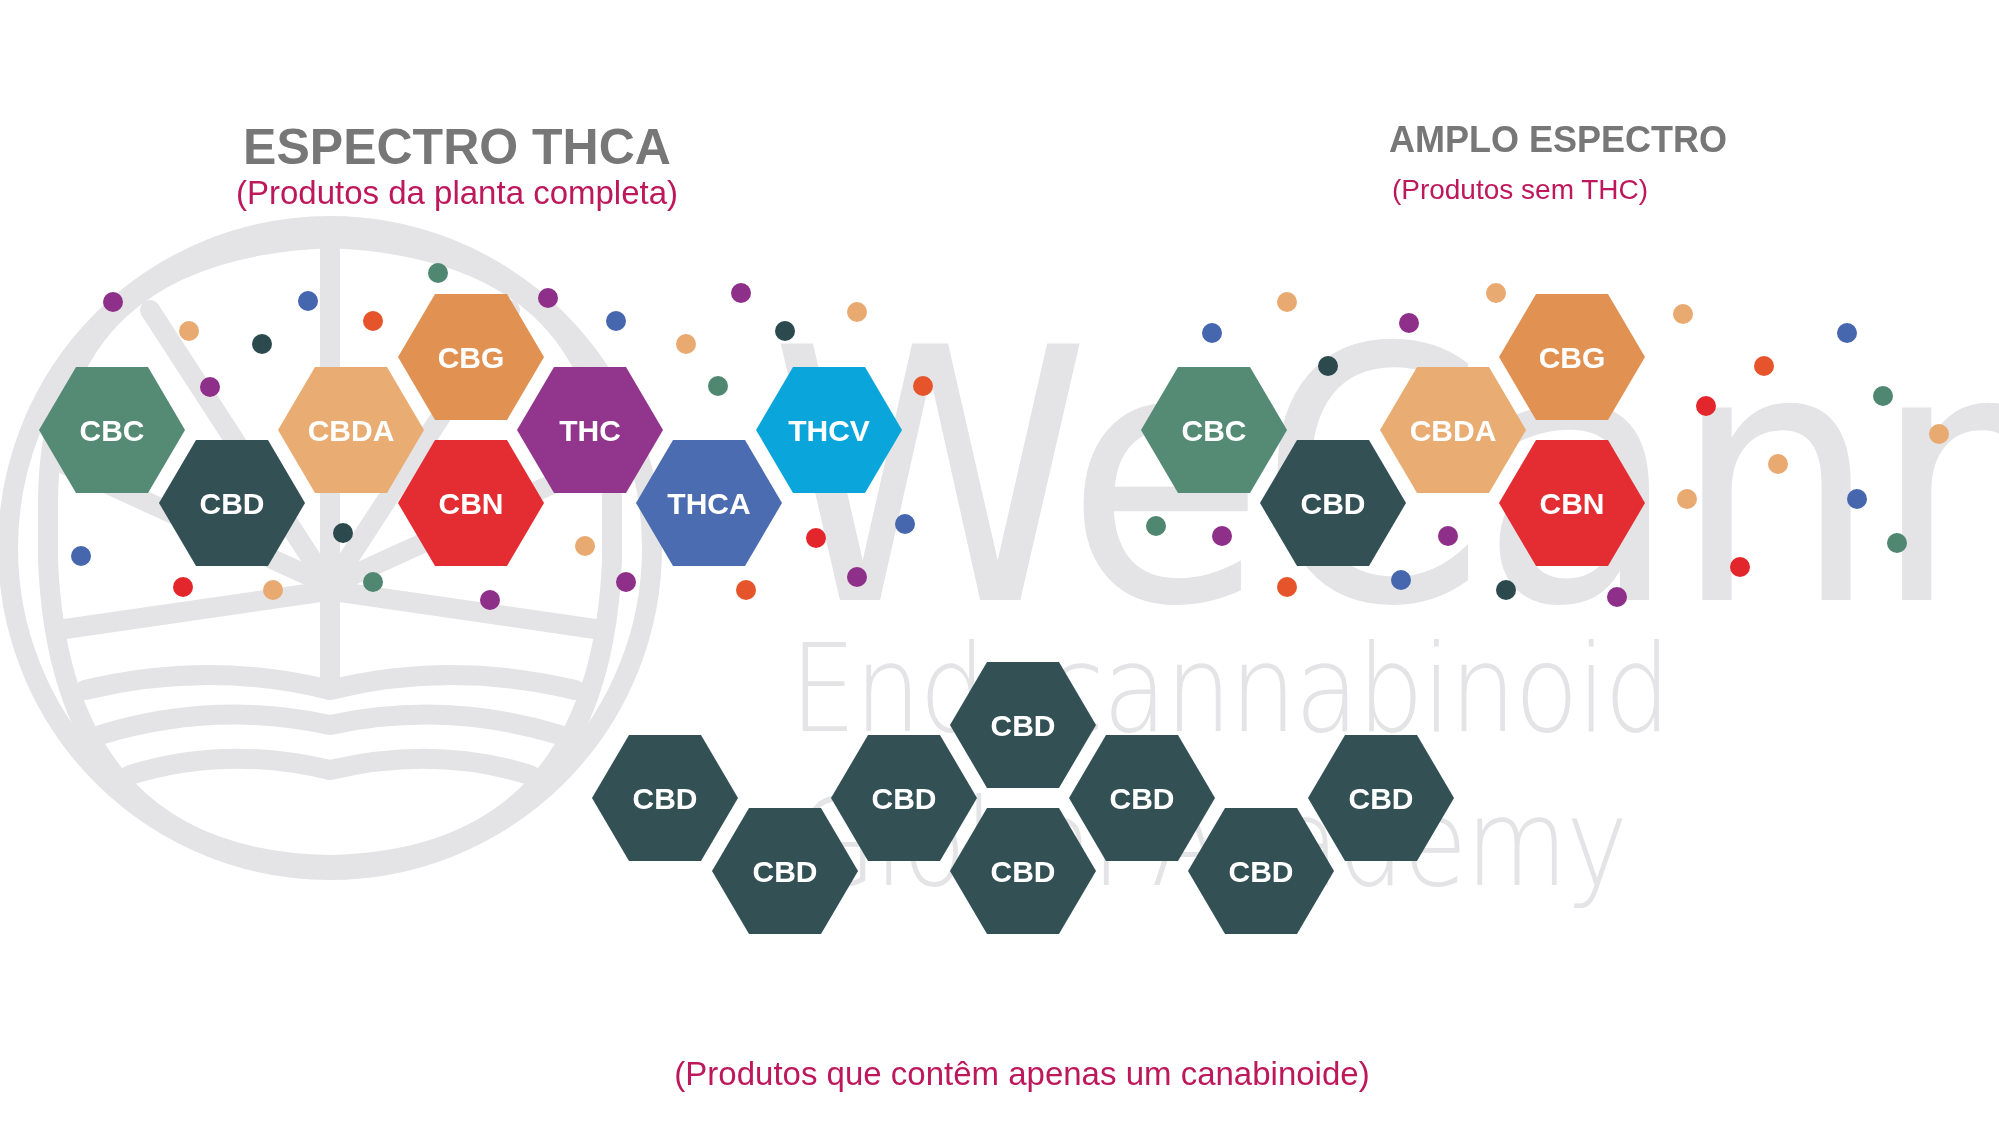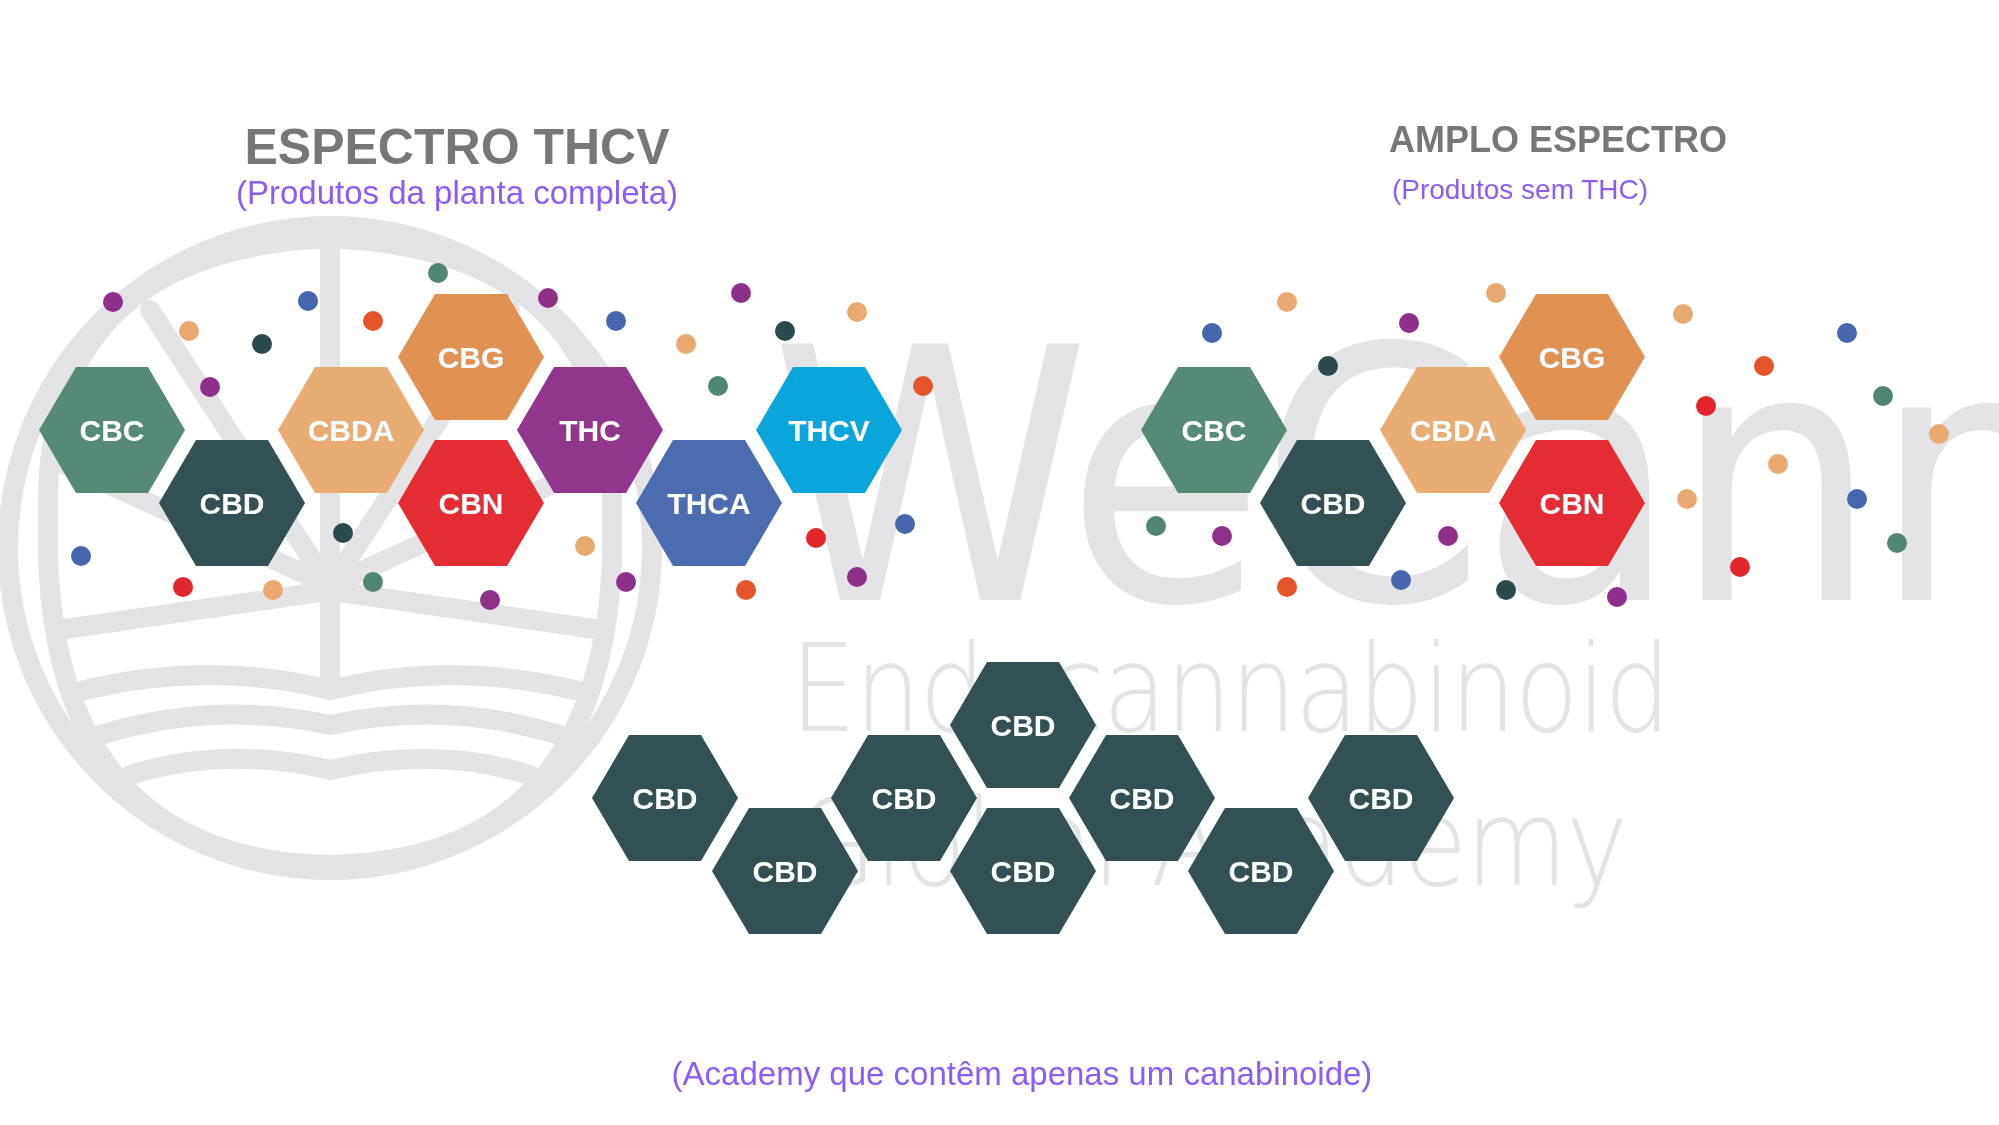--- a/index.html
+++ b/index.html
@@ -5,21 +5,21 @@
   html, body { margin: 0; padding: 0; background: #ffffff; }
   body { width: 1999px; height: 1125px; overflow: hidden; position: relative; font-family: "Liberation Sans", "DejaVu Sans", sans-serif; }
   #stage { position: absolute; left: 0; top: 0; width: 1999px; height: 1125px; background: #ffffff; overflow: hidden; }
   #watermark { position: absolute; left: 0; top: 0; width: 1999px; height: 1125px; }
   .wm-text { position: absolute; color: #e4e4e6; font-family: "DejaVu Sans", "Liberation Sans", sans-serif; font-weight: 200; white-space: nowrap; line-height: 1; letter-spacing: -2px; }
   #wm-wecann { left: 770px; top: 302px; font-size: 352px; letter-spacing: -6px; font-weight: normal; transform: scaleX(0.92); transform-origin: left top; -webkit-text-stroke: 0; }
   #wm-endo { left: 790px; top: 628px; font-size: 122px; transform: scaleX(0.86); transform-origin: left top; }
   #wm-global { left: 795px; top: 782px; font-size: 122px; transform: scaleX(0.86); transform-origin: left top; }
   #graphic { position: absolute; left: 0; top: 0; width: 1999px; height: 1125px; }
   .title { position: absolute; text-align: center; color: #777777; font-family: "Liberation Sans", "DejaVu Sans", sans-serif; font-weight: bold; white-space: nowrap; line-height: 1; }
-  .subtitle { position: absolute; text-align: center; color: #8b5cf6; font-family: "Liberation Sans", "DejaVu Sans", sans-serif; font-weight: normal; white-space: nowrap; line-height: 1; }
+  .subtitle { position: absolute; text-align: center; color: #be185d; font-family: "Liberation Sans", "DejaVu Sans", sans-serif; font-weight: normal; white-space: nowrap; line-height: 1; }
   #title-full { left: 207px; width: 500px; top: 122px; font-size: 50px; }
   #sub-full { left: 157px; width: 600px; top: 176px; font-size: 33px; }
   #title-broad { left: 1308px; width: 500px; top: 122px; font-size: 36px; }
   #sub-broad { left: 1220px; width: 600px; top: 176px; font-size: 28px; }
   #title-iso { left: 772px; width: 500px; top: 1003px; font-size: 50px; }
   #sub-iso { left: 622px; width: 800px; top: 1057px; font-size: 33px; }
   .hex-label { font-family: "Liberation Sans", "DejaVu Sans", sans-serif; font-weight: bold; fill: #ffffff; font-size: 30px; }
 </style>
 </head>
 <body>
@@ -190,20 +190,20 @@
           <polygon points="1188,871 1225,808 1297,808 1334,871 1297,934 1225,934" fill="#2c4a4e" fill-opacity="0.97"></polygon>
           <text x="1261" y="882" text-anchor="middle" class="hex-label">CBD</text>
         </g>
         <g>
           <polygon points="1308,798 1345,735 1417,735 1454,798 1417,861 1345,861" fill="#2c4a4e" fill-opacity="0.97"></polygon>
           <text x="1381" y="809" text-anchor="middle" class="hex-label">CBD</text>
         </g>
       </g>
   </svg>
 
-  <div id="title-full" class="title">ESPECTRO THCV</div>
+  <div id="title-full" class="title">ESPECTRO THCA</div>
   <div id="sub-full" class="subtitle">(Produtos da planta completa)</div>
 
   <div id="title-broad" class="title">AMPLO ESPECTRO</div>
   <div id="sub-broad" class="subtitle">(Produtos sem THC)</div>
 
-  <div id="sub-iso" class="subtitle">(Academy que contêm apenas um canabinoide)</div>
+  <div id="sub-iso" class="subtitle">(Produtos que contêm apenas um canabinoide)</div>
 </div>
 
 </body></html>

